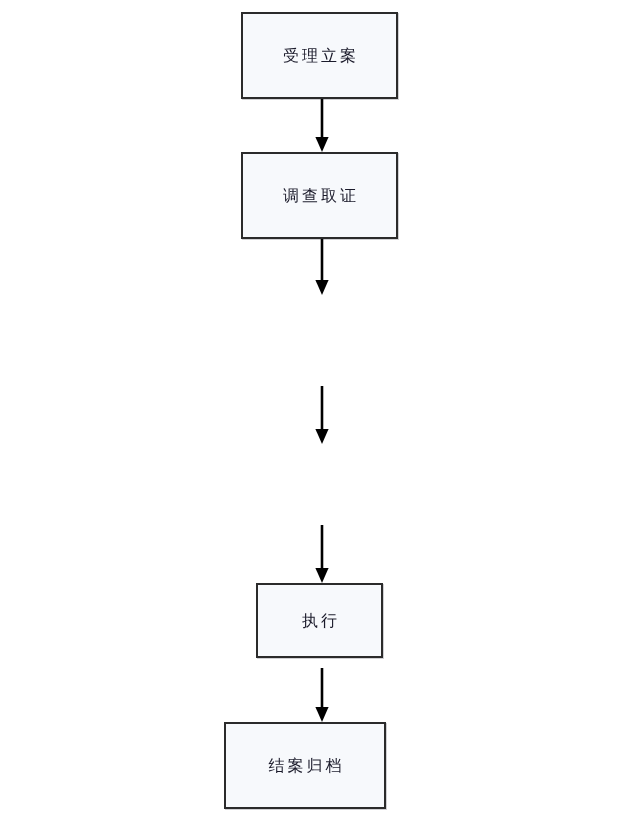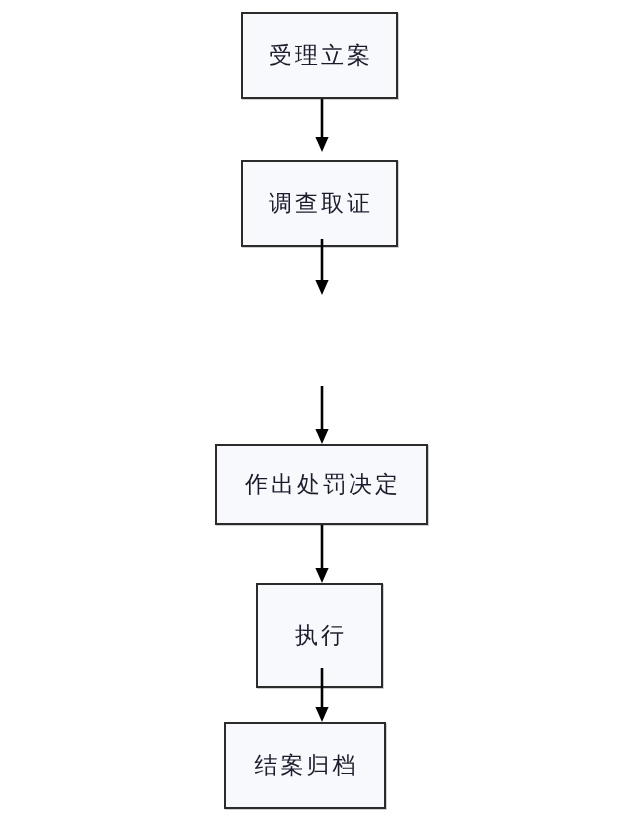--- a/index.html
+++ b/index.html
@@ -26,21 +26,21 @@
     box-sizing: border-box;
     background: #f7f9fc;
     border: 2px solid #2b2b2b;
     display: flex;
     align-items: center;
     justify-content: center;
     box-shadow: 1px 1px 0 rgba(120,120,130,0.35);
   }
   .node-label {
     color: #1b1b2b;
-    font-size: 23px;
+    font-size: 16px;
     letter-spacing: 3px;
     line-height: 1.1;
     white-space: nowrap;
     text-indent: 3px;
     font-family: "DejaVu Sans", "Liberation Sans", sans-serif;
   }
   .connector {
     position: absolute;
     width: 22px;
     display: block;
@@ -48,30 +48,27 @@
 </style>
 </head>
 <body>
 
 <div id="flowchart">
 
   <div class="node" style="left:241px; top:12px; width:157px; height:87px;">
     <span class="node-label">受理立案</span>
   </div>
 
-  <div class="node" style="left:241px; top:152px; width:157px; height:87px;margin-top:8px;">
+  <div class="node" style="left:241px; top:152px; width:157px; height:87px;">
     <span class="node-label">调查取证</span>
   </div>
 
 
-  <div class="node" style="left:215px; top:444px; width:213px; height:81px;">
-    <span class="node-label">作出处罚决定</span>
-  </div>
 
-  <div class="node" style="left:256px; top:583px; width:127px; height:105px;align-items:center;">
+  <div class="node" style="left:256px; top:583px; width:127px; height:75px;align-items:center;">
     <span class="node-label">执行</span>
   </div>
 
   <div class="node" style="left:224px; top:722px; width:162px; height:87px;">
     <span class="node-label">结案归档</span>
   </div>
 
   <svg class="connector" style="left:311px; top:99px;" width="22" height="53" viewBox="0 0 22 53">
     <line x1="11" y1="0" x2="11" y2="42" stroke="#000000" stroke-width="2.6"></line>
     <polygon points="11,53 4.4,38 17.6,38" fill="#000000"></polygon>

